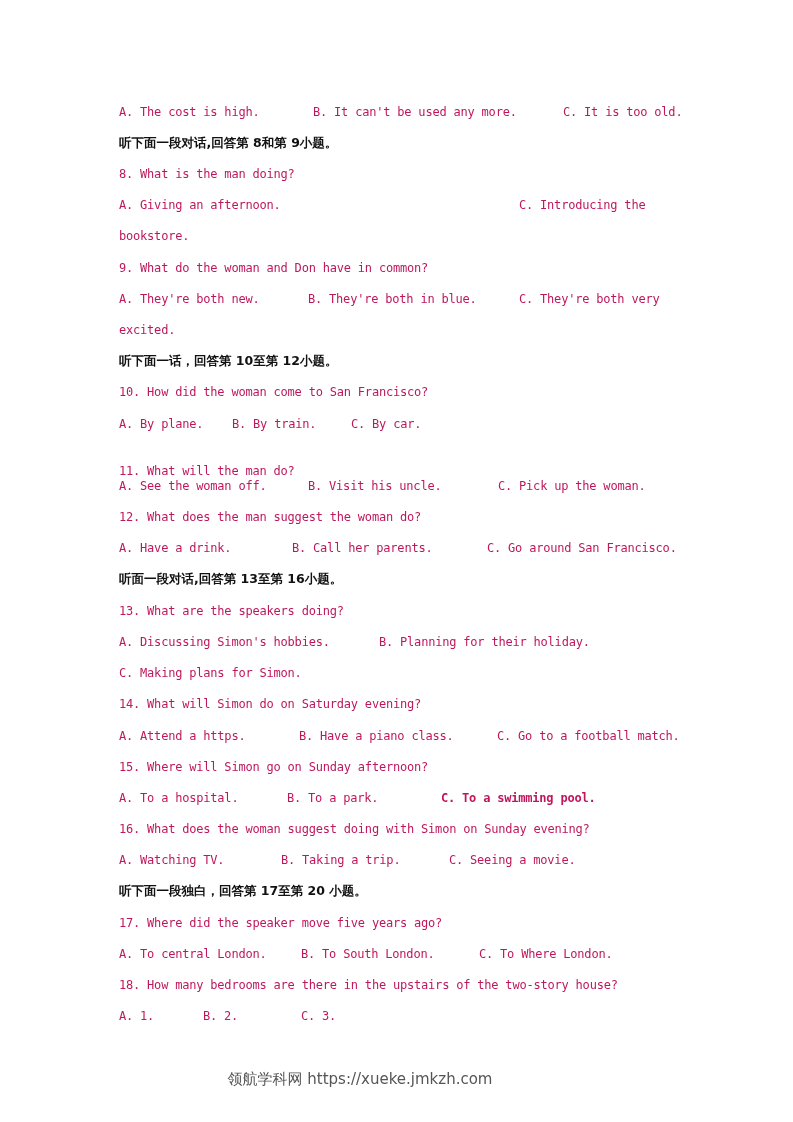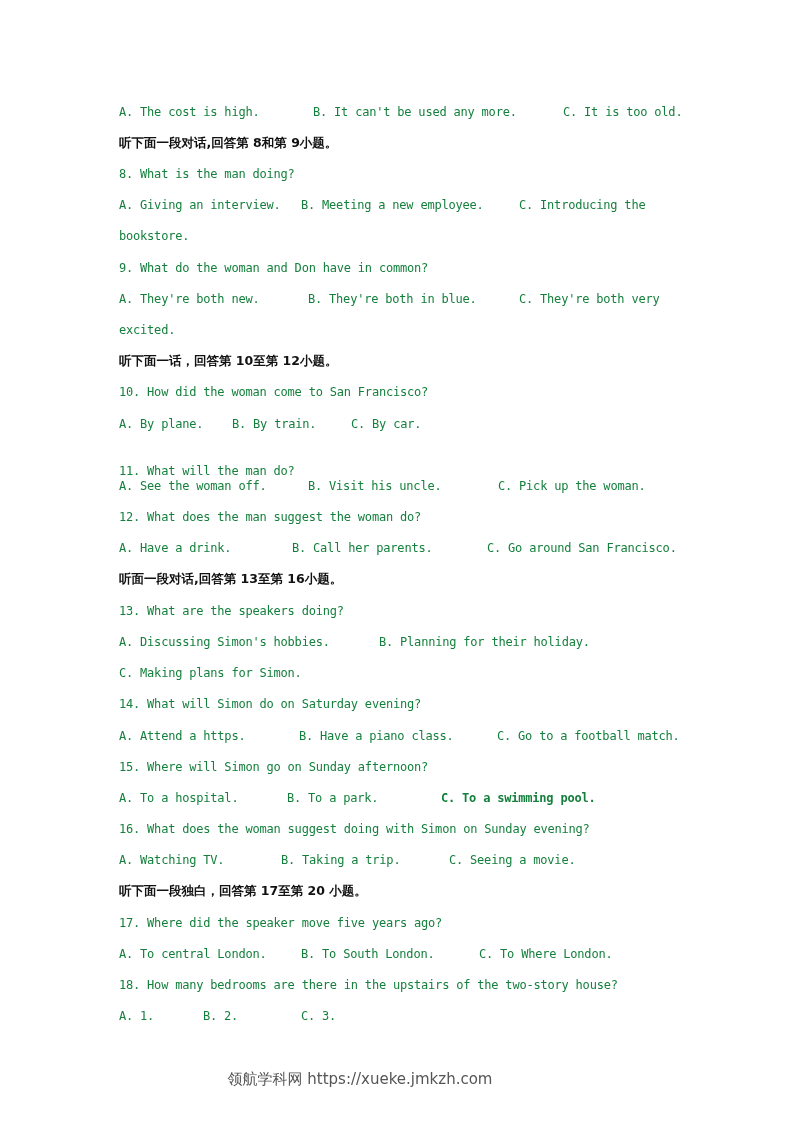--- a/index.html
+++ b/index.html
@@ -22,21 +22,21 @@
     }
     .line {
       position: absolute;
       left: 119px;
       height: 20px;
       line-height: 20px;
       font-family: "DejaVu Sans Mono", "Liberation Mono", monospace;
       font-size: 12px;
       white-space: pre;
       letter-spacing: -0.2px;
-      color: #15803d;
+      color: #be185d;
     }
     .heading {
       font-family: "DejaVu Sans", "Liberation Sans", sans-serif;
       font-weight: bold;
       font-size: 12.5px;
       color: #111;
       letter-spacing: 0;
     }
     .opt {
       position: absolute;
@@ -54,21 +54,21 @@
       color: #555;
     }
   </style>
 </head>
 <body>
 
 <div class="page" id="page">
     <div class="line" style="top: 102px; width: 560px;"><span class="opt" style="left: 0px;">A. The cost is high.</span><span class="opt" style="left: 194px;">B. It can't be used any more.</span><span class="opt" style="left: 444px;">C. It is too old.</span></div>
     <div class="line heading" style="top: 133px;">听下面一段对话,回答第 8和第 9小题。</div>
     <div class="line" style="top: 164px;">8. What is the man doing?</div>
-    <div class="line" style="top: 195px; width: 560px;"><span class="opt" style="left: 0px;">A. Giving an interview.</span><span class="opt" style="left: 182px;">B. Meeting a new employee.</span><span class="opt" style="left: 400px;">C. Introducing the</span></div>
+    <div class="line" style="top: 195px; width: 560px;"><span class="opt" style="left: 0px;">A. Giving an afternoon.</span><span class="opt" style="left: 400px;">C. Introducing the</span></div>
     <div class="line" style="top: 226px;">bookstore.</div>
     <div class="line" style="top: 258px;">9. What do the woman and Don have in common?</div>
     <div class="line" style="top: 289px; width: 560px;"><span class="opt" style="left: 0px;">A. They're both new.</span><span class="opt" style="left: 189px;">B. They're both in blue.</span><span class="opt" style="left: 400px;">C. They're both very</span></div>
     <div class="line" style="top: 320px;">excited.</div>
     <div class="line heading" style="top: 351px;">听下面一话，回答第 10至第 12小题。</div>
     <div class="line" style="top: 382px;">10. How did the woman come to San Francisco?</div>
     <div class="line" style="top: 414px; width: 560px;"><span class="opt" style="left: 0px;">A. By plane.</span><span class="opt" style="left: 113px;">B. By train.</span><span class="opt" style="left: 232px;">C. By car.</span></div>
     <div class="line" style="top: 445px; margin-top: 16px;">11. What will the man do?</div>
     <div class="line" style="top: 476px; width: 560px;"><span class="opt" style="left: 0px;">A. See the woman off.</span><span class="opt" style="left: 189px;">B. Visit his uncle.</span><span class="opt" style="left: 379px;">C. Pick up the woman.</span></div>
     <div class="line" style="top: 507px;">12. What does the man suggest the woman do?</div>

